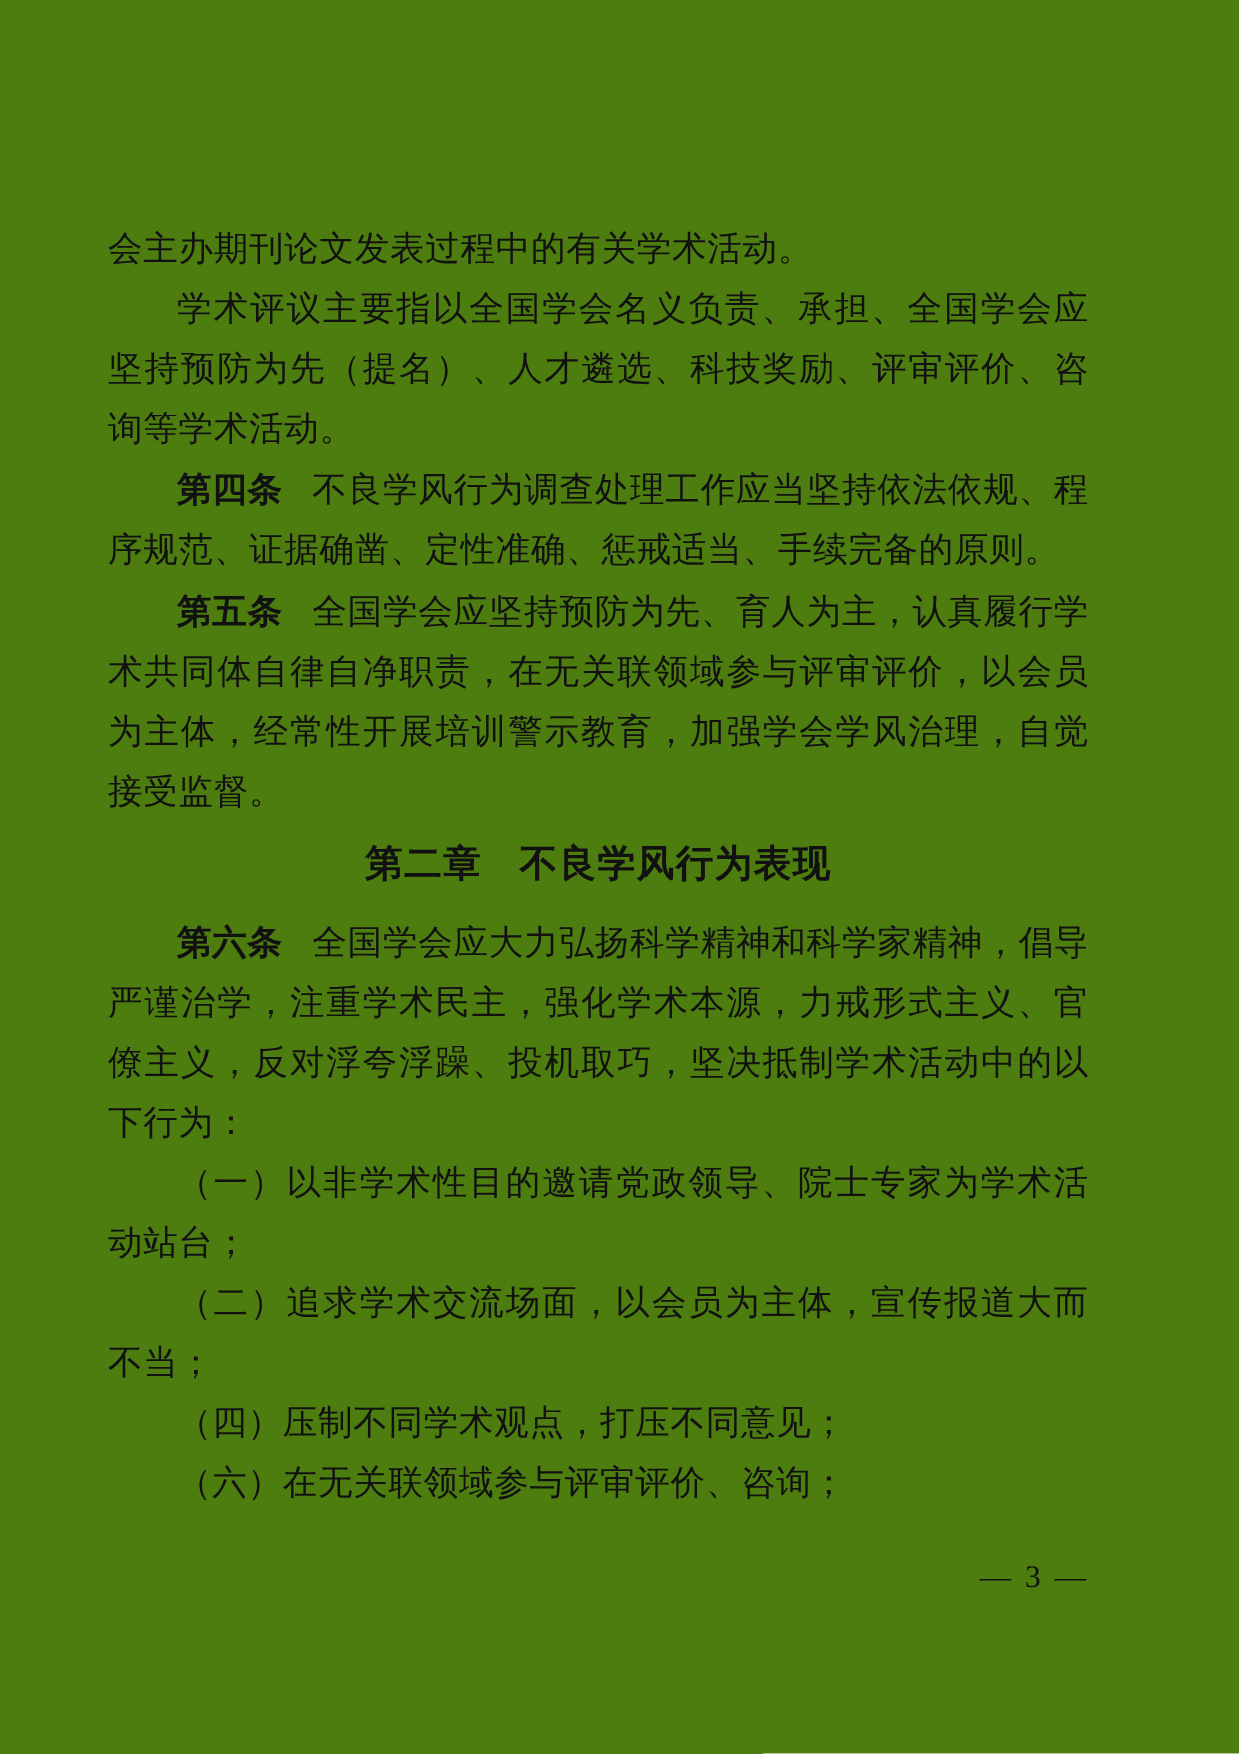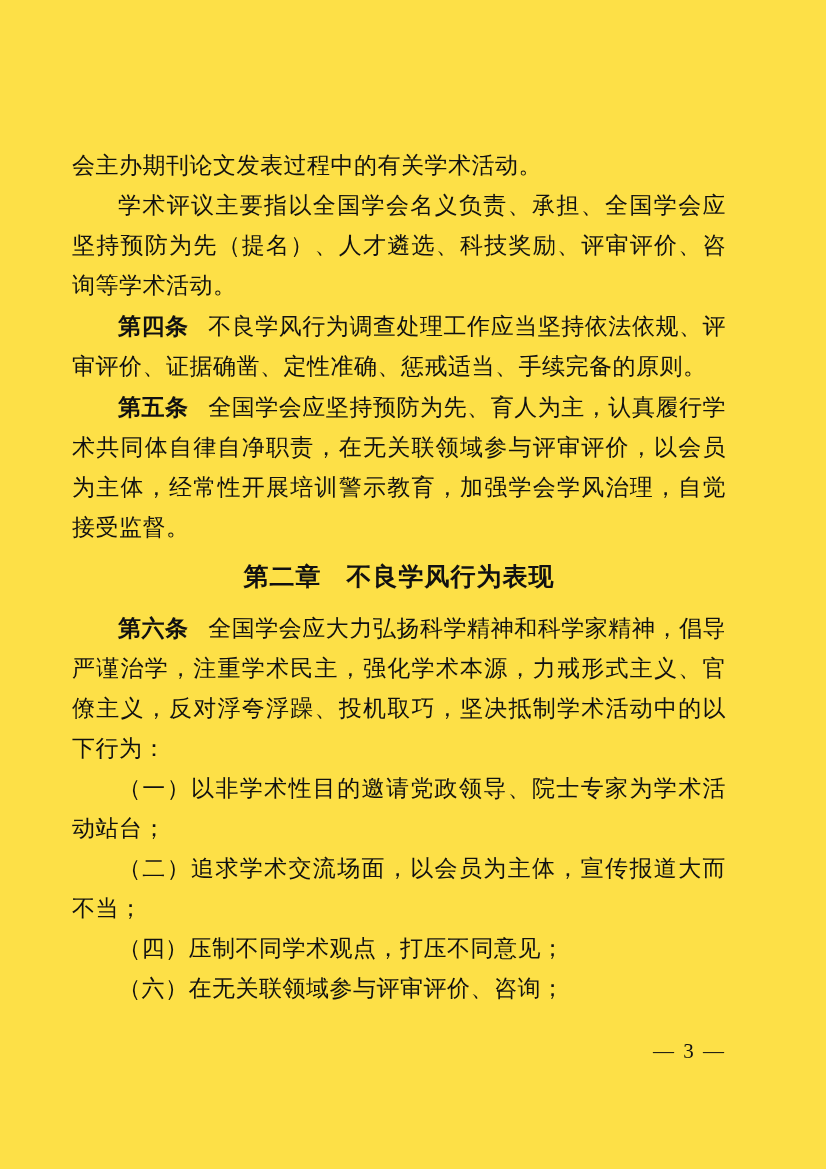--- a/index.html
+++ b/index.html
@@ -1,20 +1,20 @@
 <!DOCTYPE html>
 <html><head>
 <meta charset="utf-8">
 <style>
   html, body { margin: 0; padding: 0; background: #ffffff; }
   .page {
     position: relative;
     width: 826px;
     height: 1169px;
-    background: #fde047;
+    background: #4d7c0f;
     color: #111111;
     font-family: "Liberation Serif", serif;
     overflow: hidden;
     box-sizing: border-box;
   }
   .content {
     position: absolute;
     left: 72px;
     top: 146px;
     width: 654px;
@@ -56,21 +56,21 @@
 </head>
 <body>
 
 <div class="page">
   <div class="content">
 
     <p class="para">会主办期刊论文发表过程中的有关学术活动。</p>
 
     <p class="para indent">学术评议主要指以全国学会名义负责、承担、全国学会应坚持预防为先（提名）、人才遴选、科技奖励、评审评价、咨询等学术活动。</p>
 
-    <p class="para indent"><span class="lead">第四条</span><span>不良学风行为调查处理工作应当坚持依法依规、评审评价、证据确凿、定性准确、惩戒适当、手续完备的原则。</span></p>
+    <p class="para indent"><span class="lead">第四条</span><span>不良学风行为调查处理工作应当坚持依法依规、程序规范、证据确凿、定性准确、惩戒适当、手续完备的原则。</span></p>
 
     <p class="para indent"><span class="lead">第五条</span><span>全国学会应坚持预防为先、育人为主，认真履行学术共同体自律自净职责，在无关联领域参与评审评价，以会员为主体，经常性开展培训警示教育，加强学会学风治理，自觉接受监督。</span></p>
 
     <h2 class="chapter-heading"><span class="chapter-label">第二章</span><span>不良学风行为表现</span></h2>
 
     <p class="para indent"><span class="lead">第六条</span><span>全国学会应大力弘扬科学精神和科学家精神，倡导严谨治学，注重学术民主，强化学术本源，力戒形式主义、官僚主义，反对浮夸浮躁、投机取巧，坚决抵制学术活动中的以下行为：</span></p>
 
     <p class="para indent">（一）以非学术性目的邀请党政领导、院士专家为学术活动站台；</p>
     <p class="para indent">（二）追求学术交流场面，以会员为主体，宣传报道大而不当；</p>
     <p class="para indent">（四）压制不同学术观点，打压不同意见；</p>

